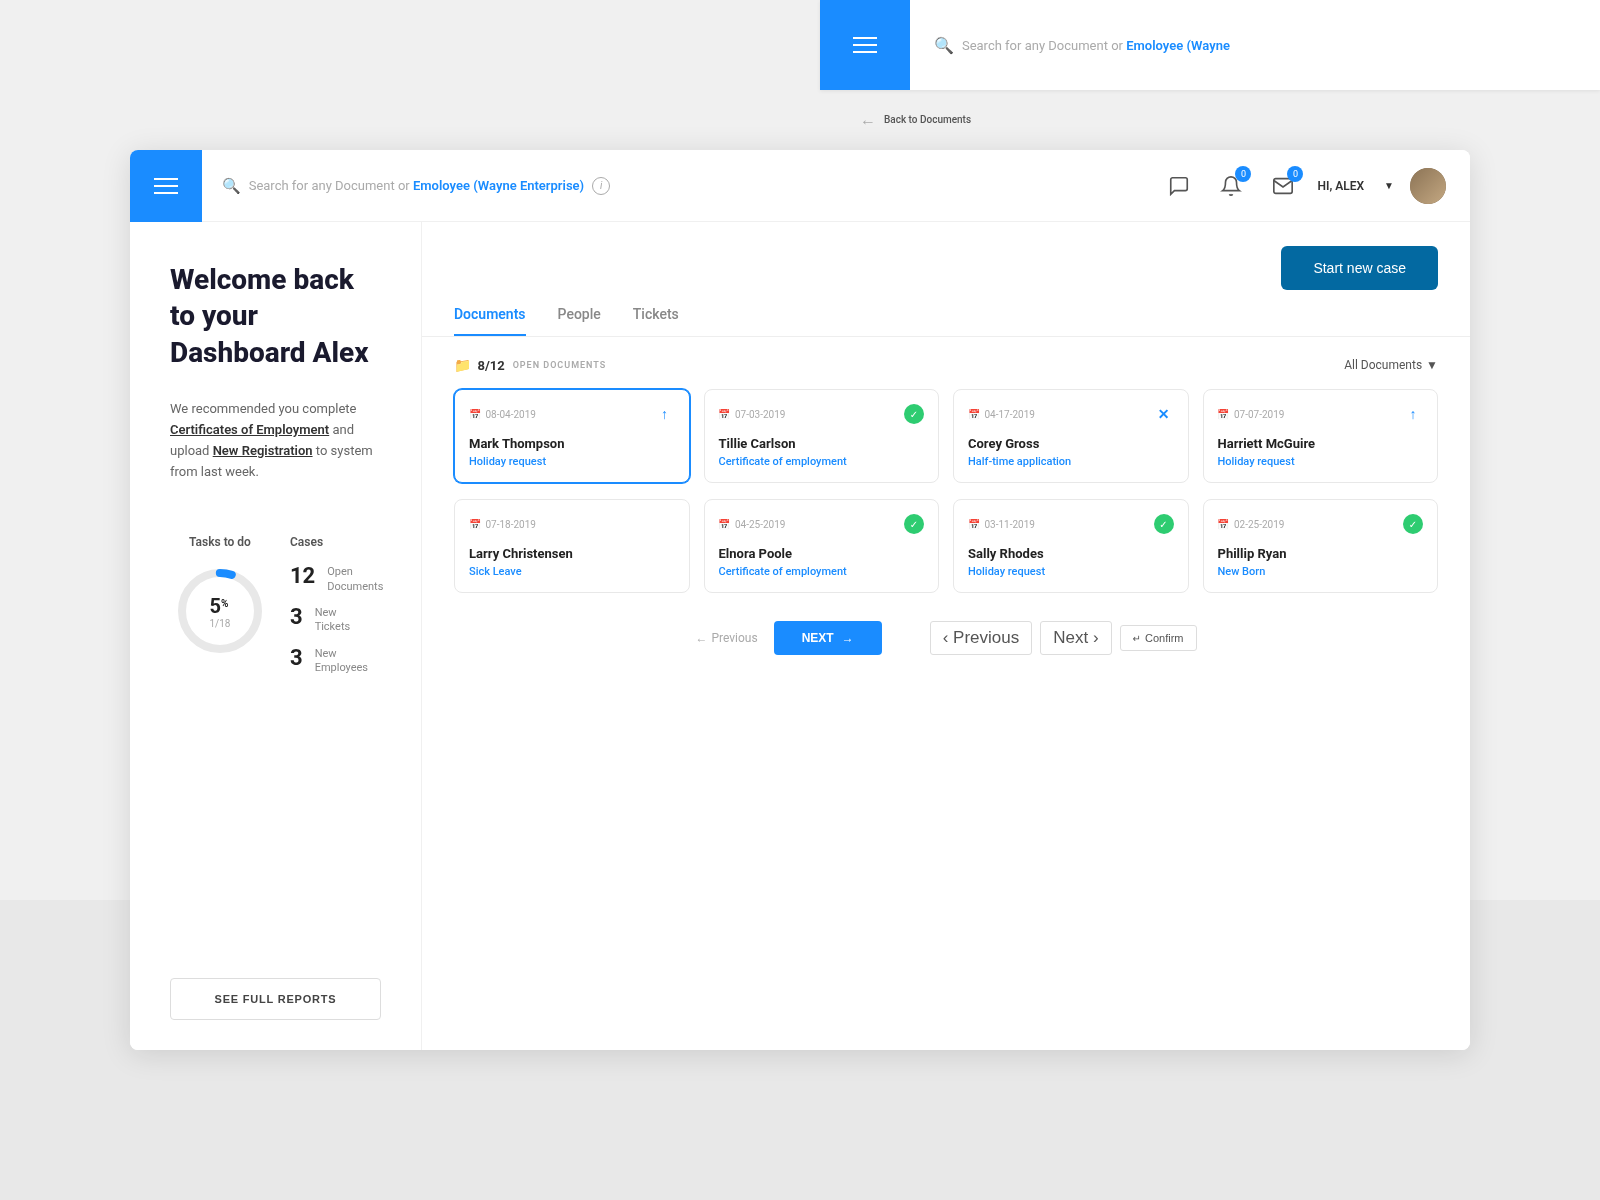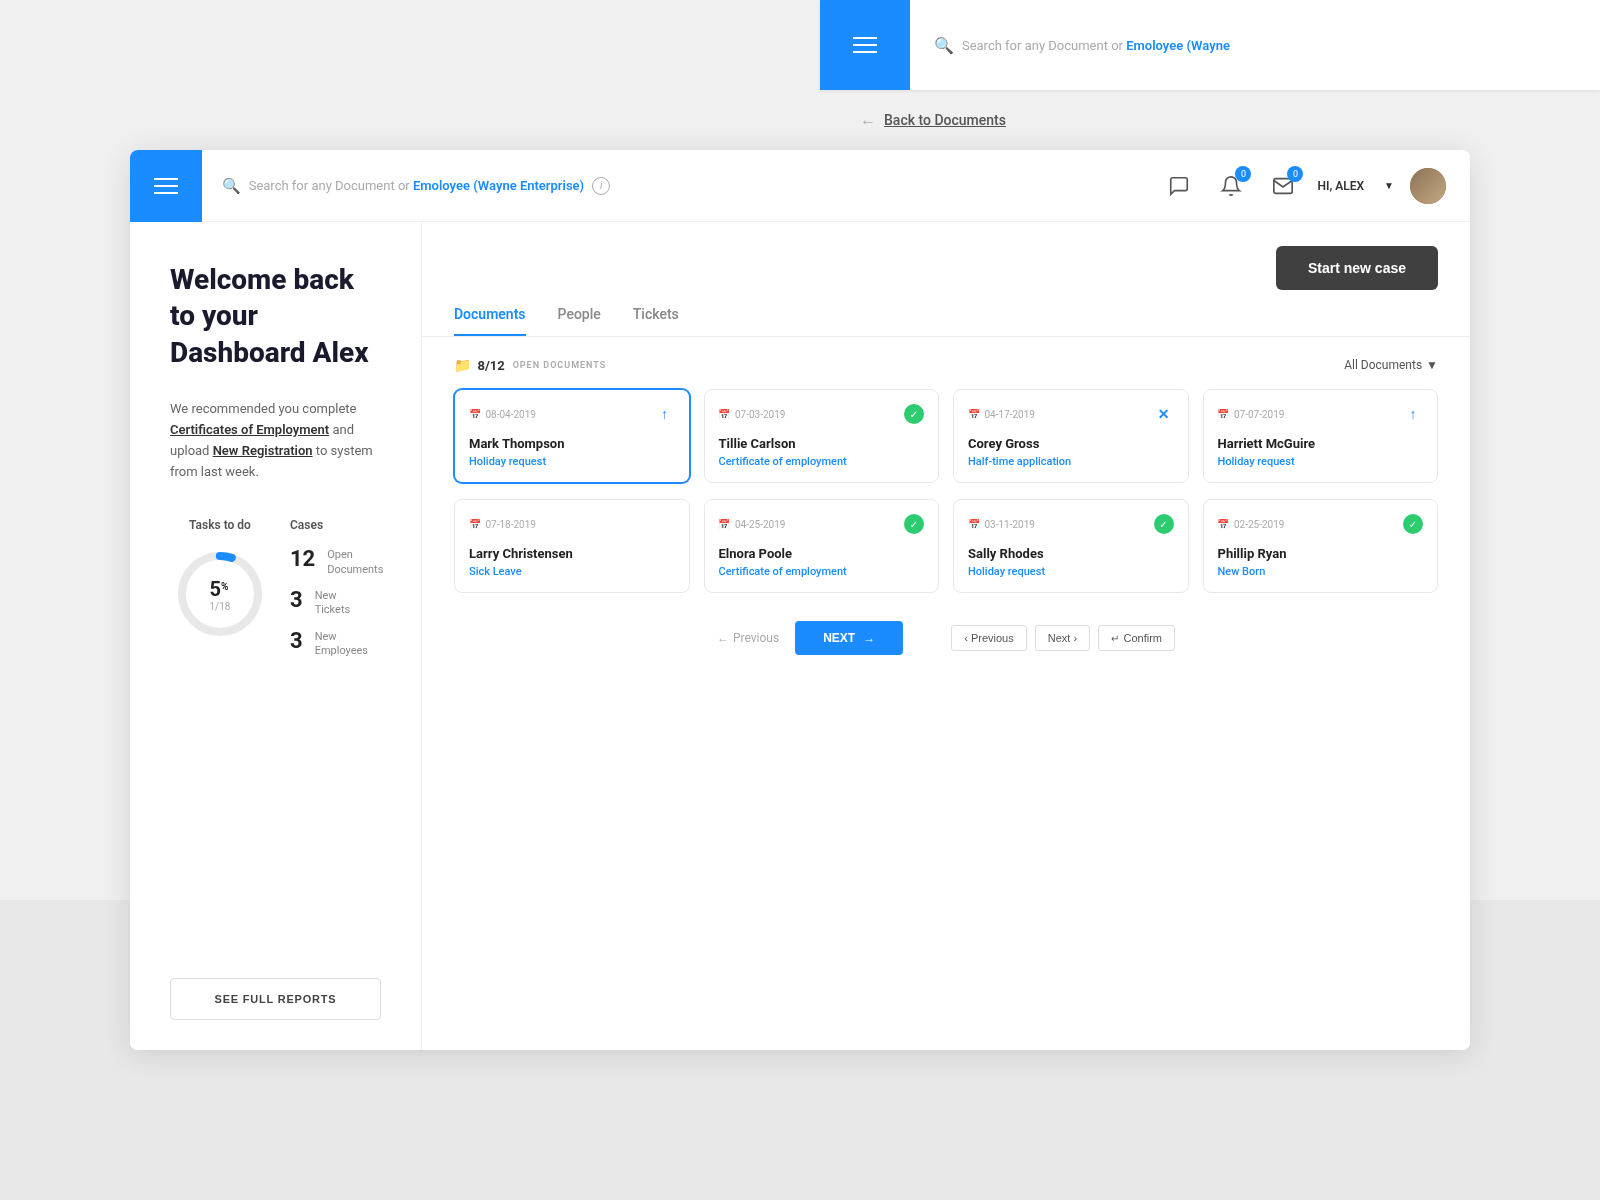--- a/index.html
+++ b/index.html
@@ -184,21 +184,21 @@
       font-size: 28px;
       font-weight: 800;
       color: #1a1a2e;
       line-height: 1.3;
       margin-bottom: 28px;
     }
     .welcome-desc {
       font-size: 13px;
       color: #666;
       line-height: 1.6;
-      margin-bottom: 19px;
+      margin-bottom: 36px;
     }
     .welcome-desc a {
       color: #333;
       font-weight: 600;
       text-decoration: underline;
     }
 
     
     .stats-section {
       display: flex;
@@ -297,27 +297,27 @@
       flex-direction: column;
       overflow: hidden;
       background: white;
     }
     .right-top {
       padding: 24px 32px 0;
       display: flex;
       justify-content: flex-end;
     }
     .start-case-btn {
-      background: #404040;
+      background: #0369a1;
       color: white;
       border: none;
       border-radius: 6px;
       padding: 14px 32px;
       font-size: 14px;
-      font-weight: 700;
+      font-weight: 400;
       cursor: pointer;
     }
 
     
     .tabs-row {
       display: flex;
       gap: 32px;
       padding: 16px 32px 0;
       border-bottom: 1px solid #eee;
     }
@@ -461,21 +461,21 @@
     .prev-next-group {
       display: flex;
       align-items: center;
       gap: 8px;
       margin-left: 32px;
     }
     .pn-btn {
       border: 1px solid #ddd;
       background: white;
       padding: 6px 12px;
-      font-size: 11px;
+      font-size: 17px;
       color: #555;
       border-radius: 3px;
       cursor: pointer;
     }
     .confirm-btn {
       background: white;
       border: 1px solid #ddd;
       padding: 6px 12px;
       font-size: 11px;
       color: #555;
@@ -540,21 +540,21 @@
   <div class="back-search-area">
     <span style="color:#bbb;font-size:16px;">🔍</span>
     <span style="color:#aaa;font-size:13px;">
       Search for any Document or <span style="color:#1a8cff;font-weight:600;">Emoloyee (Wayne</span>
     </span>
   </div>
 </div>
 
 <div class="back-to-docs">
   <span style="font-size:16px;color:#aaa;">←</span>
-  <span style="color:#555;font-size:14px;font-weight:500;text-decoration:underline;">Back to Documents</span>
+  <span style="color:#555;font-size:10px;font-weight:500;">Back to Documents</span>
 </div>
 
 <div class="back-bottom-right">
   <div class="progress-bar-back">
       <div class="progress-fill-back"></div>
     </div>
   <span class="progress-pct-back">60%</span>
 </div>
 <div class="back-bottom-right2">
   <div class="progress-bar-back">

